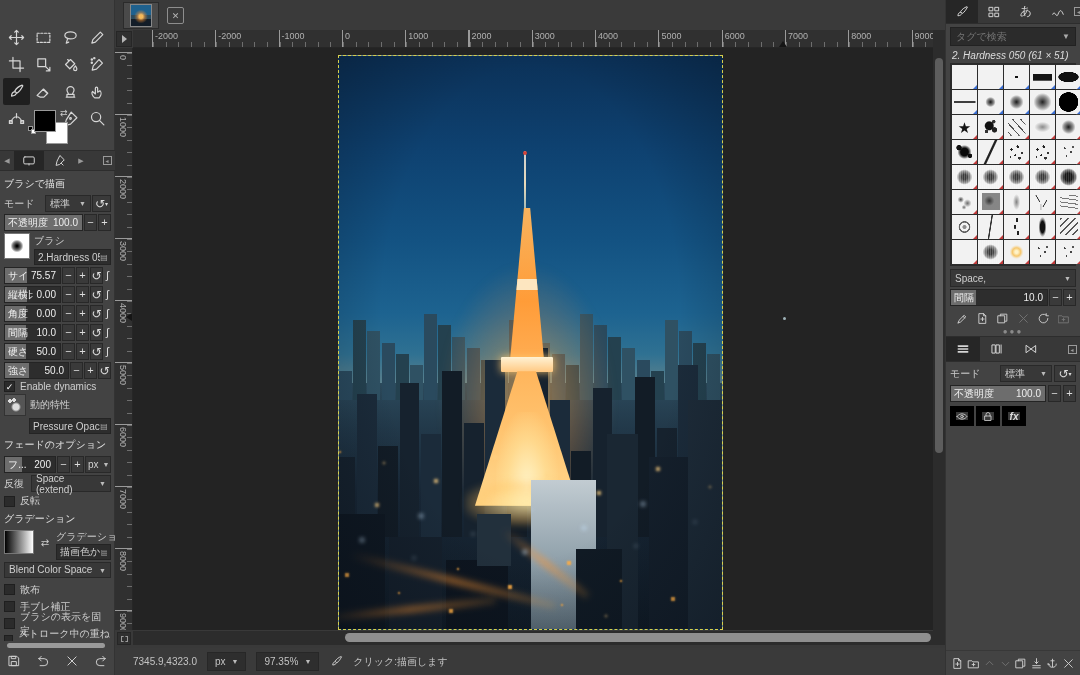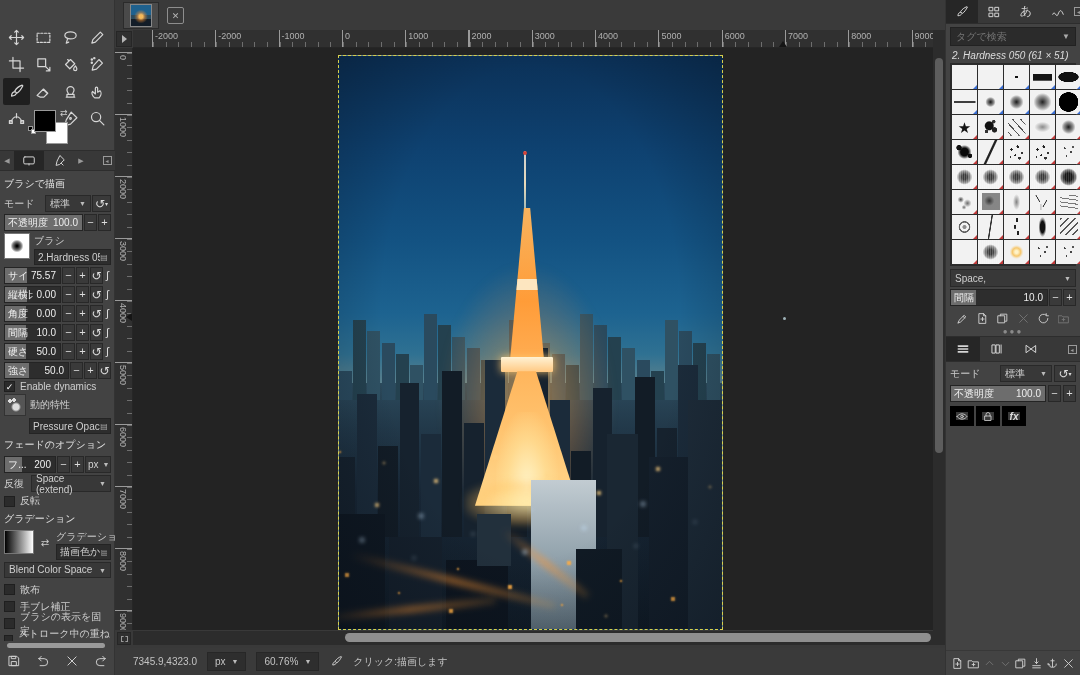--- a/index.html
+++ b/index.html
@@ -654,21 +654,21 @@
         <div class="thumb"></div>
       </div>
 
     <div id="statusbar">
       <span>7345.9,4323.0</span>
       <div class="sb-btn">
         <span>px</span>
           <span class="car">▼</span>
       </div>
       <div class="sb-btn">
-        <span>60.76%</span>
+        <span>97.35%</span>
           <span class="car">▼</span>
       </div>
       <span class="icn" id="sb-toolicon" style="width: 14px; height: 14px;">
           <svg viewBox="0 0 24 24" fill="none" stroke="currentColor" stroke-width="1.7" stroke-linecap="round" stroke-linejoin="round">
             <path d="M20 3c-4 1.2-8.5 5-10.5 8.5l3 3C16 12.5 19 8 21 4z"></path>
             <path d="M9.5 12.5c-2.3 0-4.3 2-4.5 6 3.8-.2 5.8-1.6 6.5-3.5"></path>
           </svg>
         </span>
       <span>クリック:描画します</span>
     </div>

